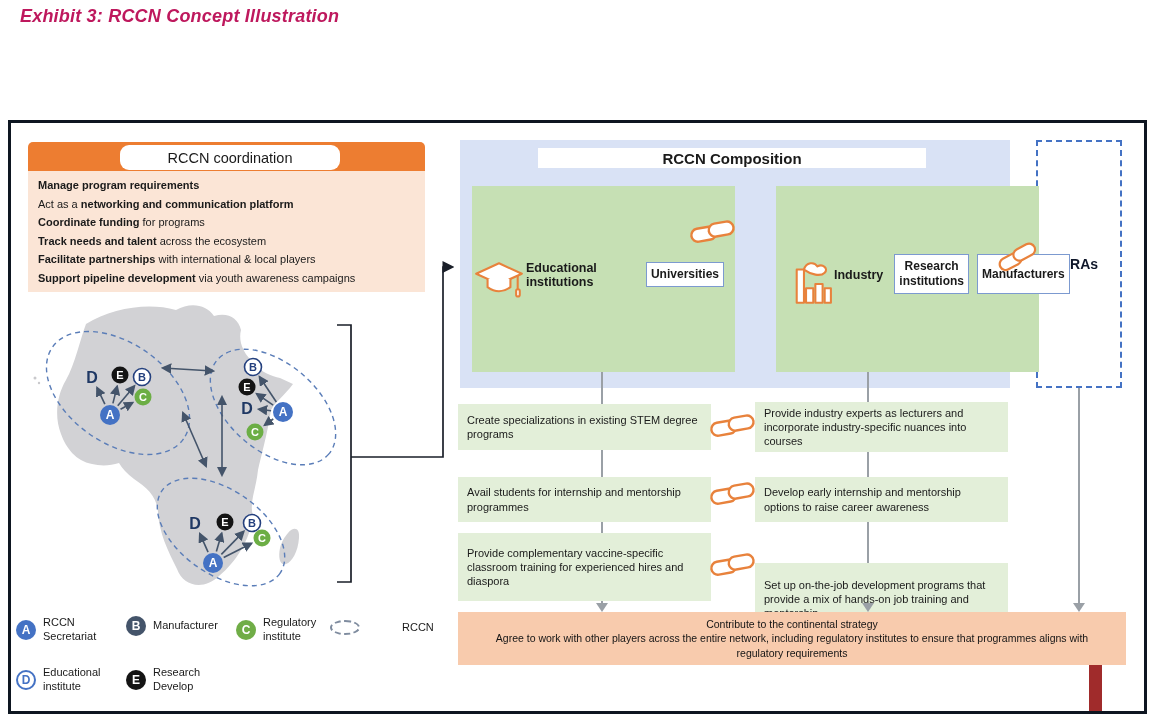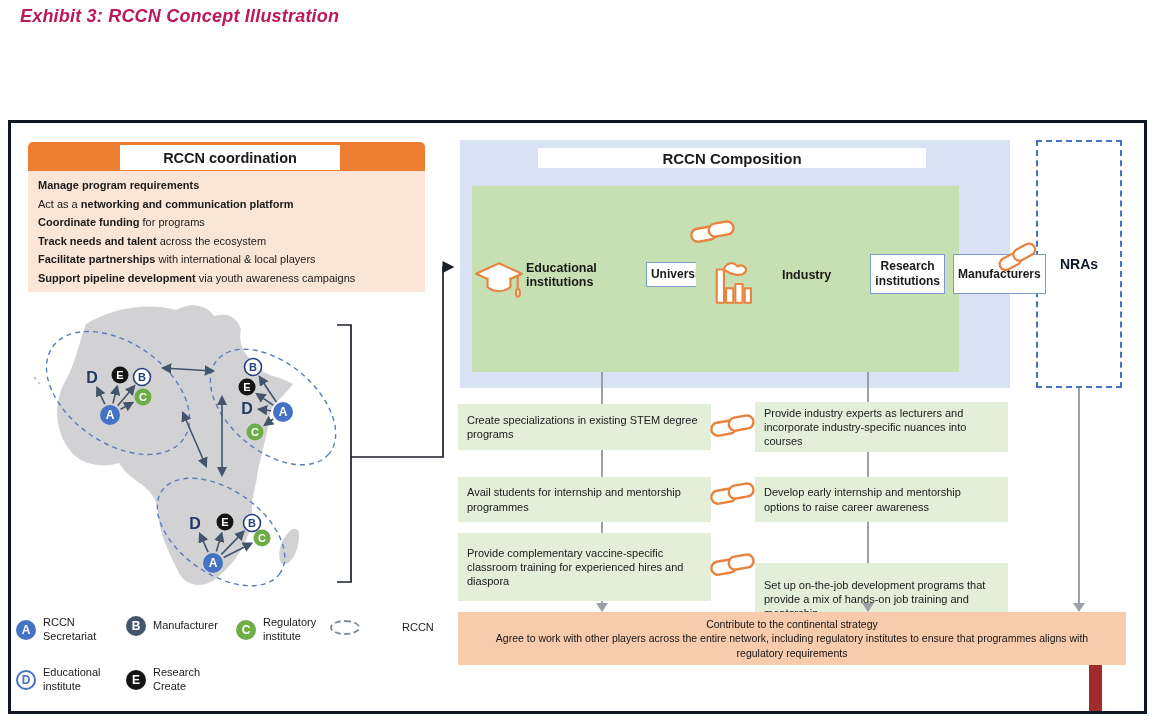--- a/index.html
+++ b/index.html
@@ -5,21 +5,21 @@
   * { margin:0; padding:0; box-sizing:border-box; }
   body { background:#fff; font-family:"Liberation Sans", sans-serif; }
   #page { position:relative; width:1152px; height:722px; background:#fff; overflow:hidden; }
 
   .page-title { position:absolute; left:20px; top:6px; font-size:18px; font-weight:700; font-style:italic; color:#be185d; letter-spacing:.2px; }
 
   .main-frame { position:absolute; left:8px; top:120px; width:1139px; height:594px; border:3px solid #0e1621; background:#fff; }
 
   
   .coord-header { position:absolute; left:28px; top:142px; width:397px; height:29px; background:#ED7D31; border-radius:5px 5px 0 0; }
-  .coord-title-box { position:absolute; left:120px; top:145px; width:220px; height:25px; background:#fff; display:flex; align-items:center; justify-content:center; font-size:14.5px; font-weight:700; color:#1a1a1a; }
+  .coord-title-box { position:absolute; left:120px; top:145px; width:220px; height:25px; background:#fff; display:flex; align-items:center; justify-content:center; font-size:14.5px; font-weight:400; color:#1a1a1a;border-radius:9px; }
   .coord-body { position:absolute; left:28px; top:171px; width:397px; height:121px; background:#FBE5D6; padding:5px 10px; }
   .coord-line { font-size:11px; color:#1a1a1a; line-height:18.5px; white-space:nowrap; }
 
   
   .map-svg { position:absolute; left:30px; top:298px; width:310px; height:318px; }
   .map-arrow { stroke:#44546A; stroke-width:1.6; }
   .rccn-ellipse { fill:none; stroke:#5a7db8; stroke-width:1.4; stroke-dasharray:5 4; }
   .node-text { font-family:"Liberation Sans",sans-serif; font-weight:700; text-anchor:middle; }
 
   
@@ -219,21 +219,21 @@
       <svg width="54" height="48">
           <use href="#gradcap"></use>
         </svg>
     </div>
     <div class="g-label">Educational institutions</div>
     <div class="comp-subrow">
       <div class="comp-sub">Universities</div>
     </div>
   </div>
 
-  <div class="comp-group" style="left:696px;gap:28px;">
+  <div class="comp-group" style="left:776px;">
     <div class="g-icon">
       <svg width="58" height="50">
           <use href="#factoryicon"></use>
         </svg>
     </div>
     <div class="g-label">Industry</div>
     <div class="comp-subrow">
       <div class="comp-sub">Research institutions</div>
       <div class="comp-sub">Manufacturers</div>
     </div>
@@ -292,16 +292,16 @@
   <div class="legend-item" style="left:330px; top:620px; width:90px;gap:42px;">
     <span class="lg-dashed"></span>
     <span class="lbl">RCCN</span>
   </div>
   <div class="legend-item" style="left:16px; top:666px; width:112px;">
     <span class="lg-marker lg-outline">D</span>
     <span class="lbl" style="width:76px;">Educational institute</span>
   </div>
   <div class="legend-item" style="left:126px; top:666px; width:108px;">
     <span class="lg-marker lg-black">E</span>
-    <span class="lbl" style="width:66px;">Research Create</span>
+    <span class="lbl" style="width:66px;">Research Develop</span>
   </div>
 
 </div>
 
 </body></html>

